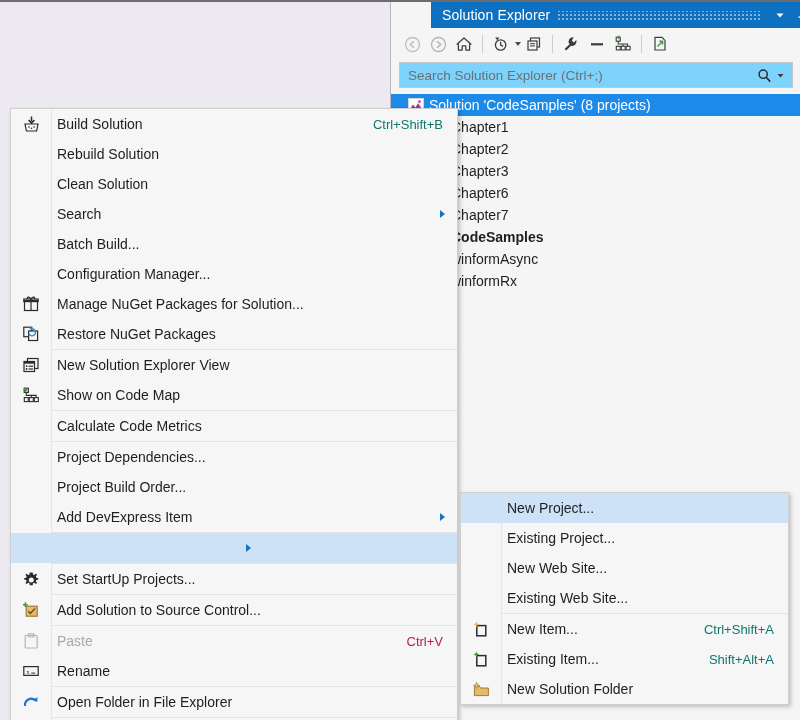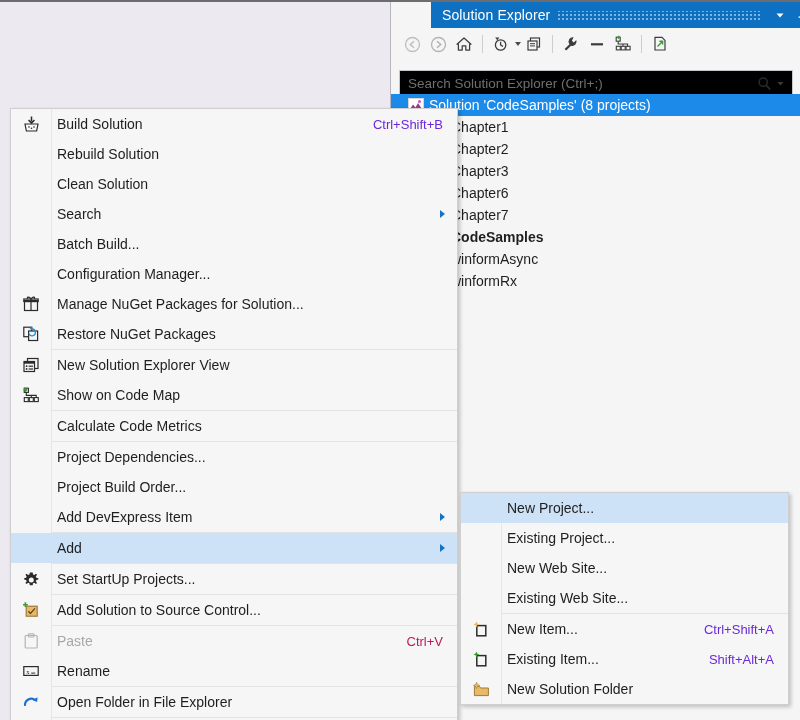--- a/index.html
+++ b/index.html
@@ -62,22 +62,22 @@
   }
   .tb-item{width:26px;height:24px;display:flex;align-items:center;justify-content:center;}
   .tb-sep{width:1px;height:18px;background:#cdcdd1;margin:0 5px;}
   .tb-caret{
     width:0;height:0;border-left:3.5px solid transparent;border-right:3.5px solid transparent;
     border-top:4px solid #4a4a4a;margin-left:1px;
   }
 
   
   .se-search{
-    position:absolute;left:8px;top:68px;width:394px;height:26px;
-    background:#000000;border:1px solid #c6c6cc;box-sizing:border-box;
+    position:absolute;left:8px;top:60px;width:394px;height:26px;
+    background:#7dd3fc;border:1px solid #c6c6cc;box-sizing:border-box;
     display:flex;align-items:center;
   }
   .se-search input{
     flex:1;border:0;outline:0;background:transparent;
     font-family:"Liberation Sans", sans-serif;font-size:13.5px;color:#6f6f73;
     padding-left:8px;
   }
   .se-search input::placeholder{color:#6f6f73;opacity:1;}
   .se-search-ico{display:flex;align-items:center;padding-right:7px;gap:4px;}
 
@@ -112,21 +112,21 @@
     font-size:14px;color:#1e1e1e;cursor:default;
   }
   .mi.selected{background:#cde2f7;justify-content:center;}
   .mi.disabled{color:#a8a8a8;}
   .mi-ico{
     width:40px;height:30px;display:flex;align-items:center;justify-content:center;
     flex:0 0 40px;
   }
   .mi-label{flex:1;padding-left:6px;white-space:nowrap;}
   .mi-short{
-    font-size:13px;color:#6d28d9;padding-right:14px;white-space:nowrap;
+    font-size:13px;color:#0f766e;padding-right:14px;white-space:nowrap;
   }
   .mi.disabled .mi-short{color:#be185d;}
   .mi-arrow{
     width:0;height:0;border-top:4.5px solid transparent;border-bottom:4.5px solid transparent;
     border-left:5px solid #1672c4;margin-right:12px;
   }
   .msep{height:1px;background:#e3e3e3;margin-left:41px;}
 
   
   svg{display:block;}
@@ -418,21 +418,20 @@
           <span class="mi-label">Project Build Order...</span>
         </div>
         <div class="mi">
           <span class="mi-ico"></span>
           <span class="mi-label">Add DevExpress Item</span>
           <span class="mi-arrow"></span>
         </div>
         <div class="msep"></div>
         <div class="mi selected">
           <span class="mi-ico"></span>
-          <span class="mi-label">Add</span>
           <span class="mi-arrow"></span>
         </div>
         <div class="msep"></div>
         <div class="mi">
           <span class="mi-ico">
             <span style="display: flex; align-items: center; justify-content: center;">
               <svg width="17" height="17" viewBox="0 0 17 17">
                 <path d="M8.5 0.9 l1.5 0 l.35 2.1 a5.7 5.7 0 0 1 1.3 .55 l1.75 -1.25 l1.05 1.05 l-1.25 1.75 a5.7 5.7 0 0 1 .55 1.3 l2.1 .35 l0 1.5 l-2.1 .35 a5.7 5.7 0 0 1 -.55 1.3 l1.25 1.75 l-1.05 1.05 l-1.75 -1.25 a5.7 5.7 0 0 1 -1.3 .55 l-.35 2.1 l-1.5 0 l-1.5 0 l-.35 -2.1 a5.7 5.7 0 0 1 -1.3 -.55 l-1.75 1.25 l-1.05 -1.05 l1.25 -1.75 a5.7 5.7 0 0 1 -.55 -1.3 l-2.1 -.35 l0 -1.5 l2.1 -.35 a5.7 5.7 0 0 1 .55 -1.3 l-1.25 -1.75 l1.05 -1.05 l1.75 1.25 a5.7 5.7 0 0 1 1.3 -.55 l.35 -2.1 Z" fill="#2b2b2b" transform="translate(0,0.6) scale(0.97)"></path>
                 <circle cx="8.3" cy="8.9" r="2.5" fill="#f6f6f6"></circle>
               </svg>

